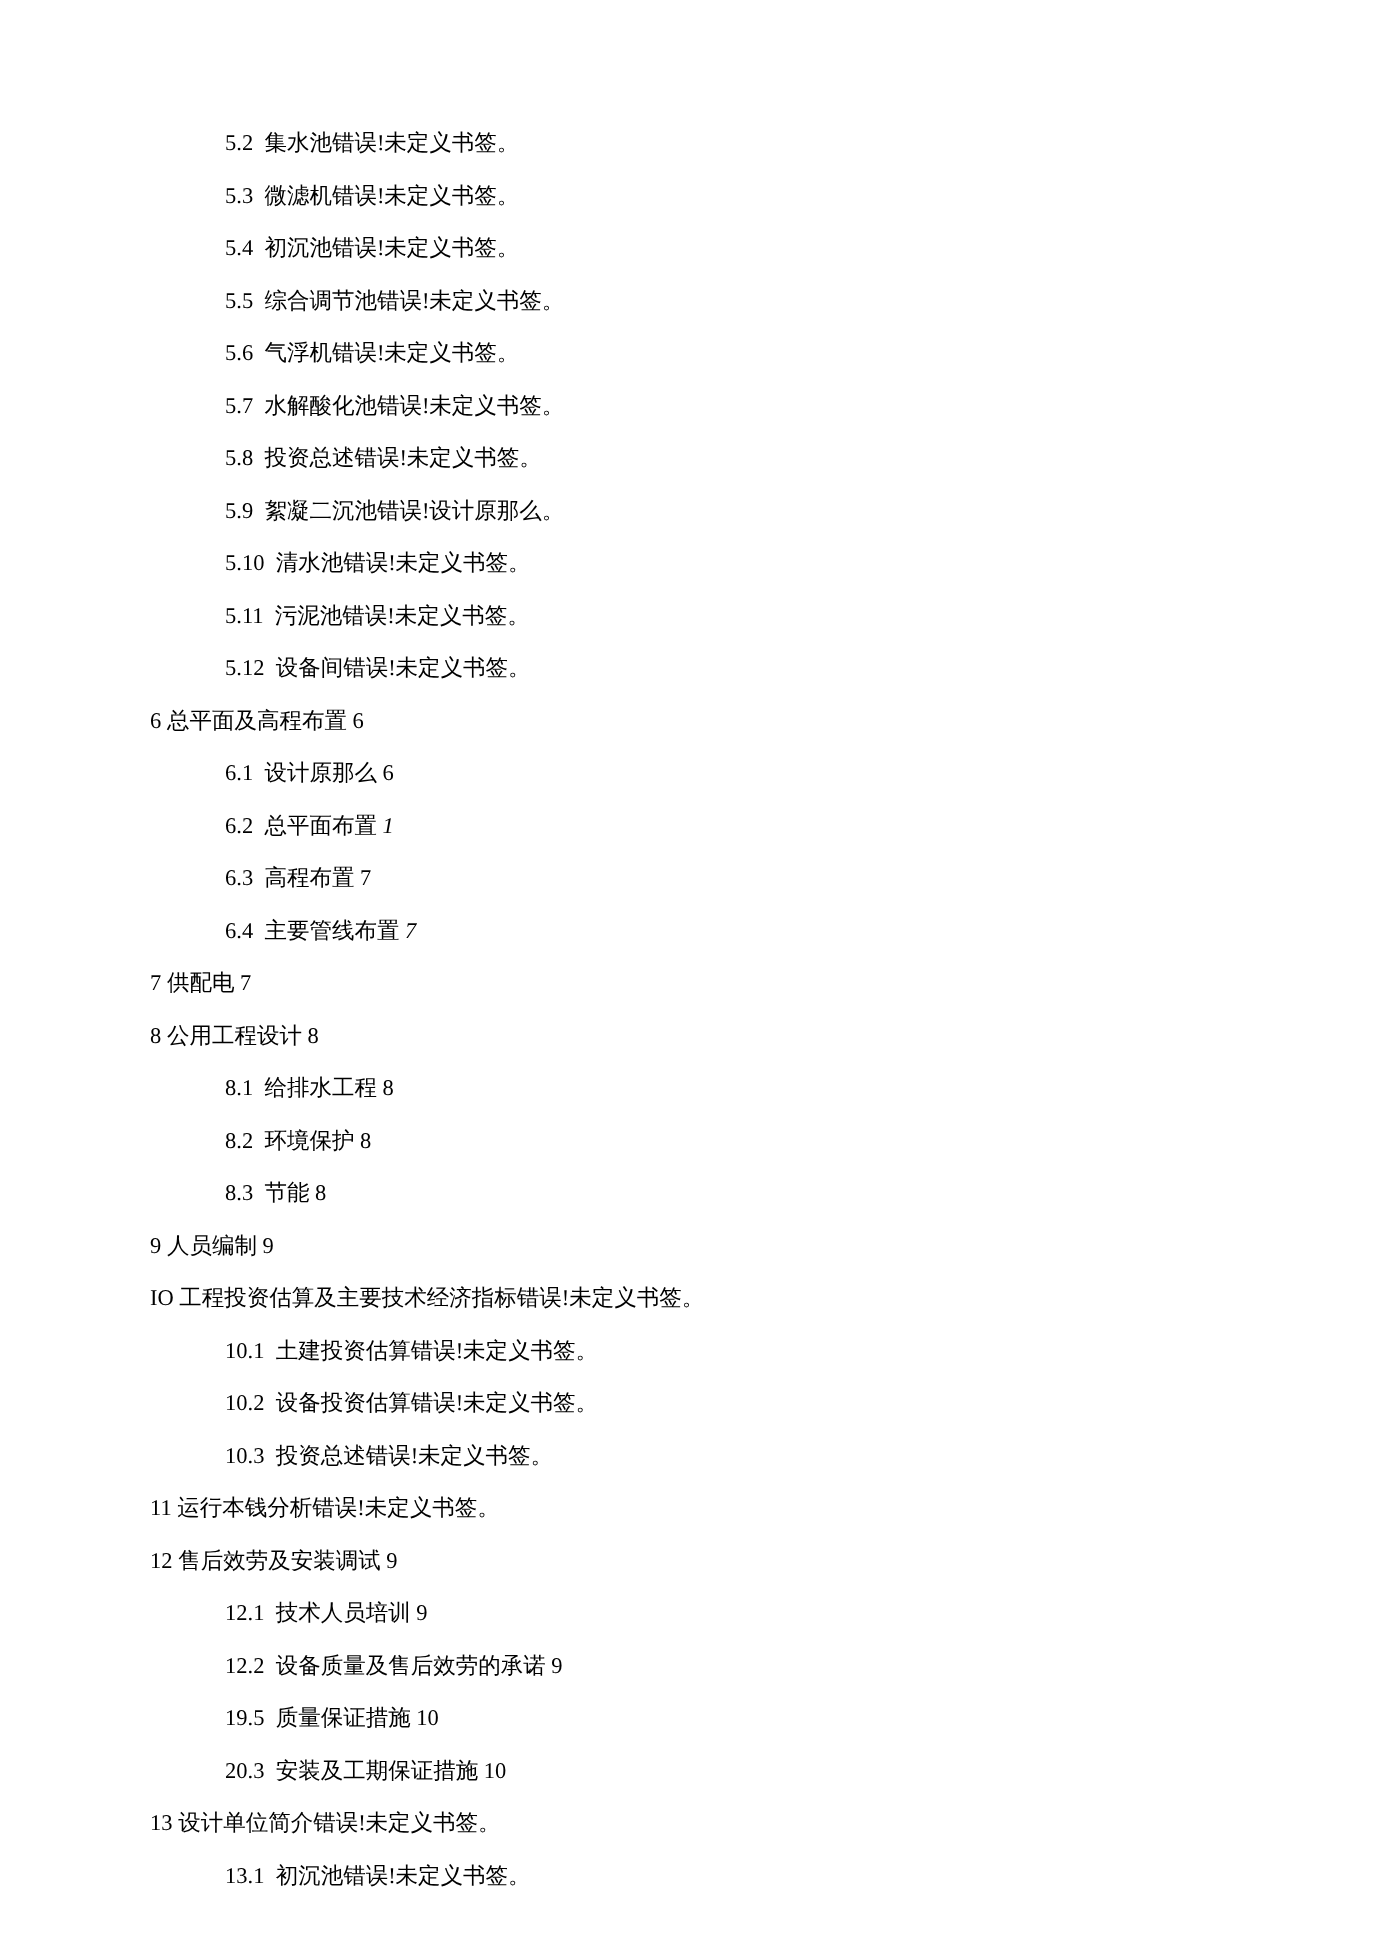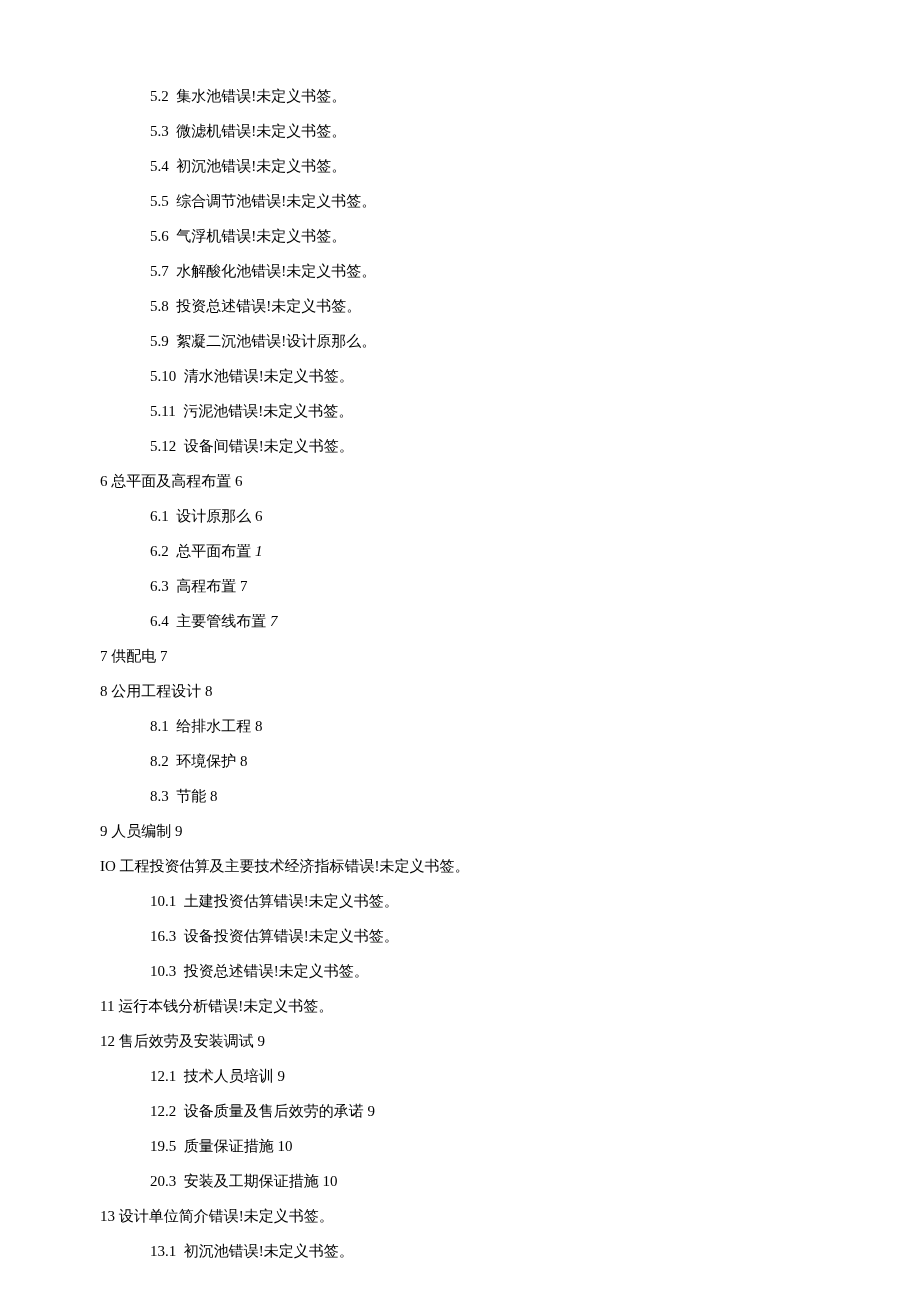--- a/index.html
+++ b/index.html
@@ -104,21 +104,21 @@
     <span>9 人员编制 9</span>
   </div>
 
   <div class="toc-level1">
     <span>IO 工程投资估算及主要技术经济指标错误!未定义书签。</span>
   </div>
   <div class="toc-level2">
     <span>10.1</span>&nbsp;&nbsp;<span>土建投资估算错误!未定义书签。</span>
   </div>
   <div class="toc-level2">
-    <span>16.3</span>&nbsp;&nbsp;<span>设备投资估算错误!未定义书签。</span>
+    <span>10.2</span>&nbsp;&nbsp;<span>设备投资估算错误!未定义书签。</span>
   </div>
   <div class="toc-level2">
     <span>10.3</span>&nbsp;&nbsp;<span>投资总述错误!未定义书签。</span>
   </div>
 
   <div class="toc-level1">
     <span>11 运行本钱分析错误!未定义书签。</span>
   </div>
 
   <div class="toc-level1">

